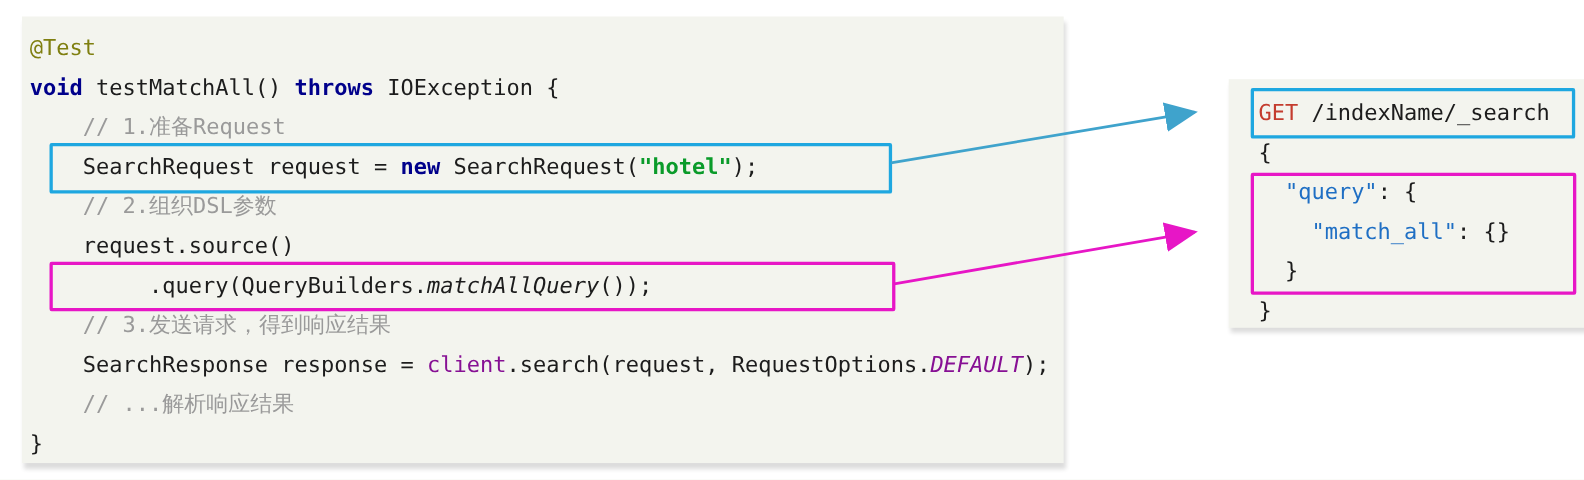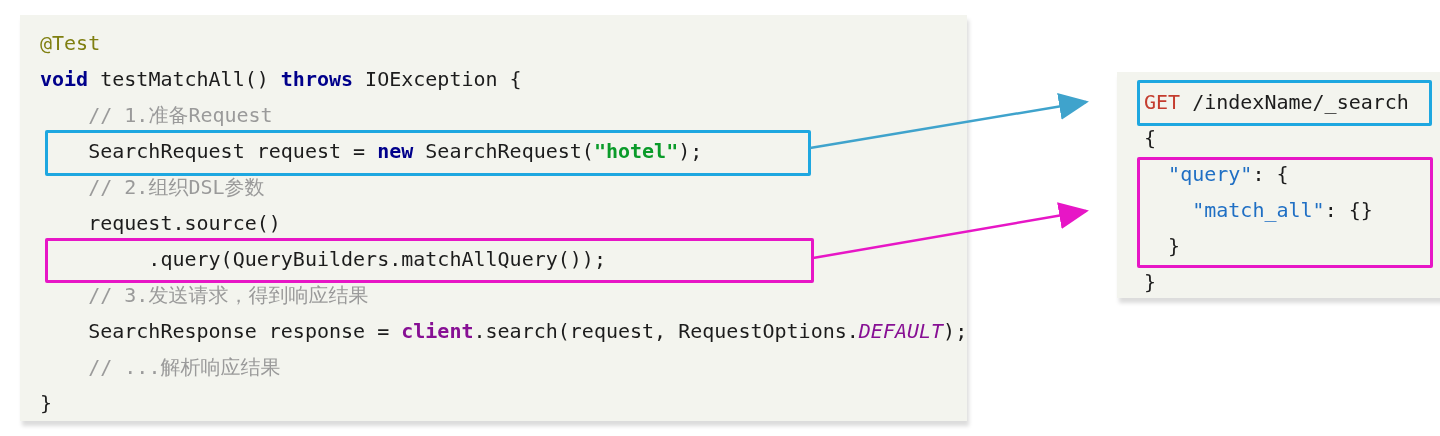--- a/index.html
+++ b/index.html
@@ -13,30 +13,30 @@
     background:var(--panel_bg);
     box-shadow:2px 5px 4px rgba(0,0,0,0.14);
   }
   .java-panel{left:20px;top:15px;width:947px;height:406px;}
   .dsl-panel{left:1073px;top:72px;width:352px;height:226px;margin-left:44px;}
   .code{
     position:relative;
     font-size:20px;line-height:36px;
     color:#1c1c1c;white-space:pre;
   }
-  .java-panel .code{padding:10px 0 0 20px;}
+  .java-panel .code{padding:10px 0 0 7px;}
   .dsl-panel .code{padding:12px 0 0 27px;}
   .code-line{height:36px;}
   .seg-kw{color:#00008b;font-weight:bold;}
   .seg-ann{color:#7f7f10;}
   .seg-cmt{color:#9a9a9a;}
   .seg-str{color:#0a9b2a;font-weight:bold;}
-  .seg-fld{color:#871094;font-weight:bold;}
+  .seg-fld{color:#871094;font-weight:normal;}
   .seg-const{color:#871094;font-weight:normal;font-style:italic;}
-  .seg-mth{}
+  .seg-mth{font-style:italic;}
   .seg-red{color:#c43c2e;}
   .seg-key{color:#1f6fc4;}
   .hl-box{
     position:absolute;border:3px solid;border-radius:2px;
     background:transparent;pointer-events:none;
   }
   .hl-cyan{border-color:var(--cyan_box);}
   .hl-magenta{border-color:var(--magenta_box);}
   .box-java-request{left:25px;top:115px;width:760px;height:40px;}
   .box-java-query{left:25px;top:223px;width:763px;height:39px;}

